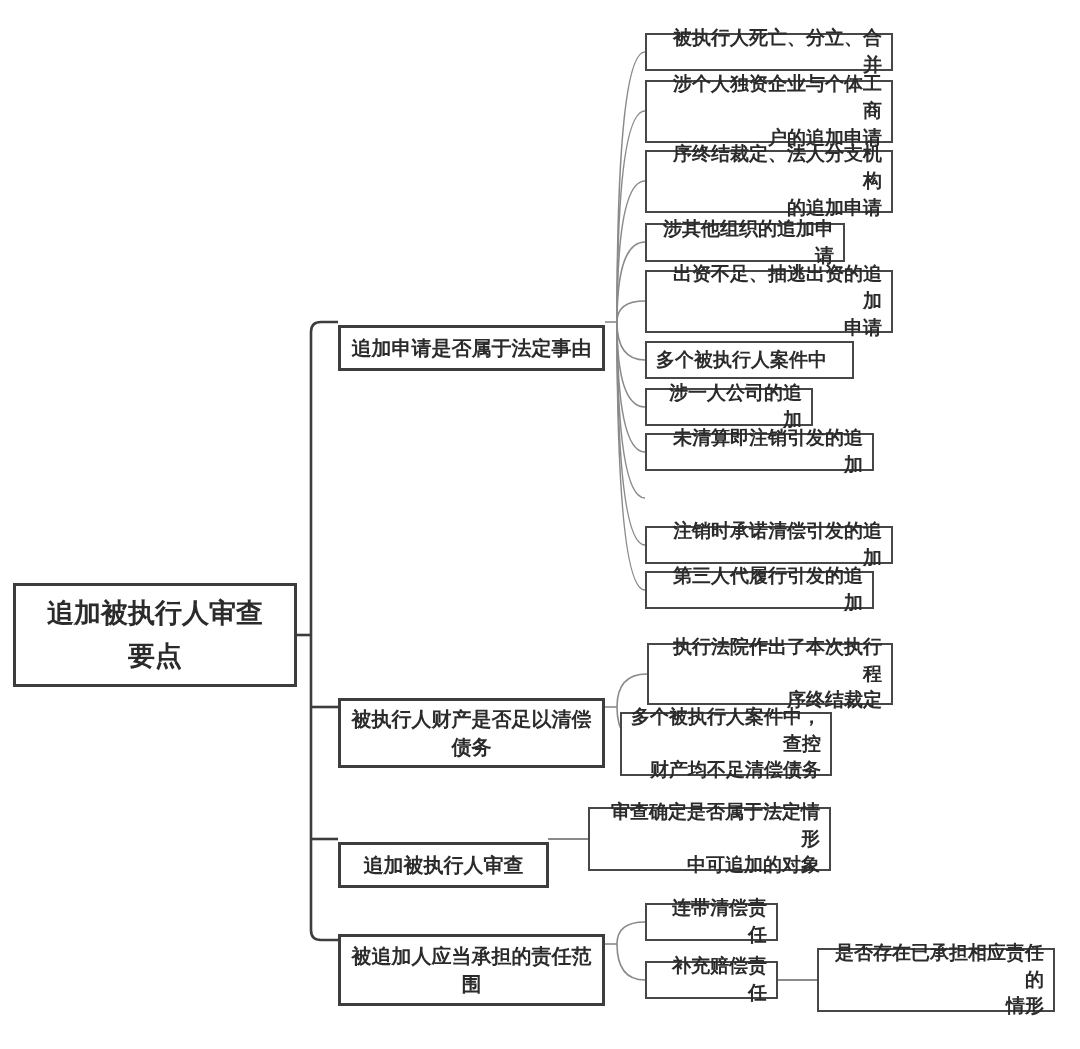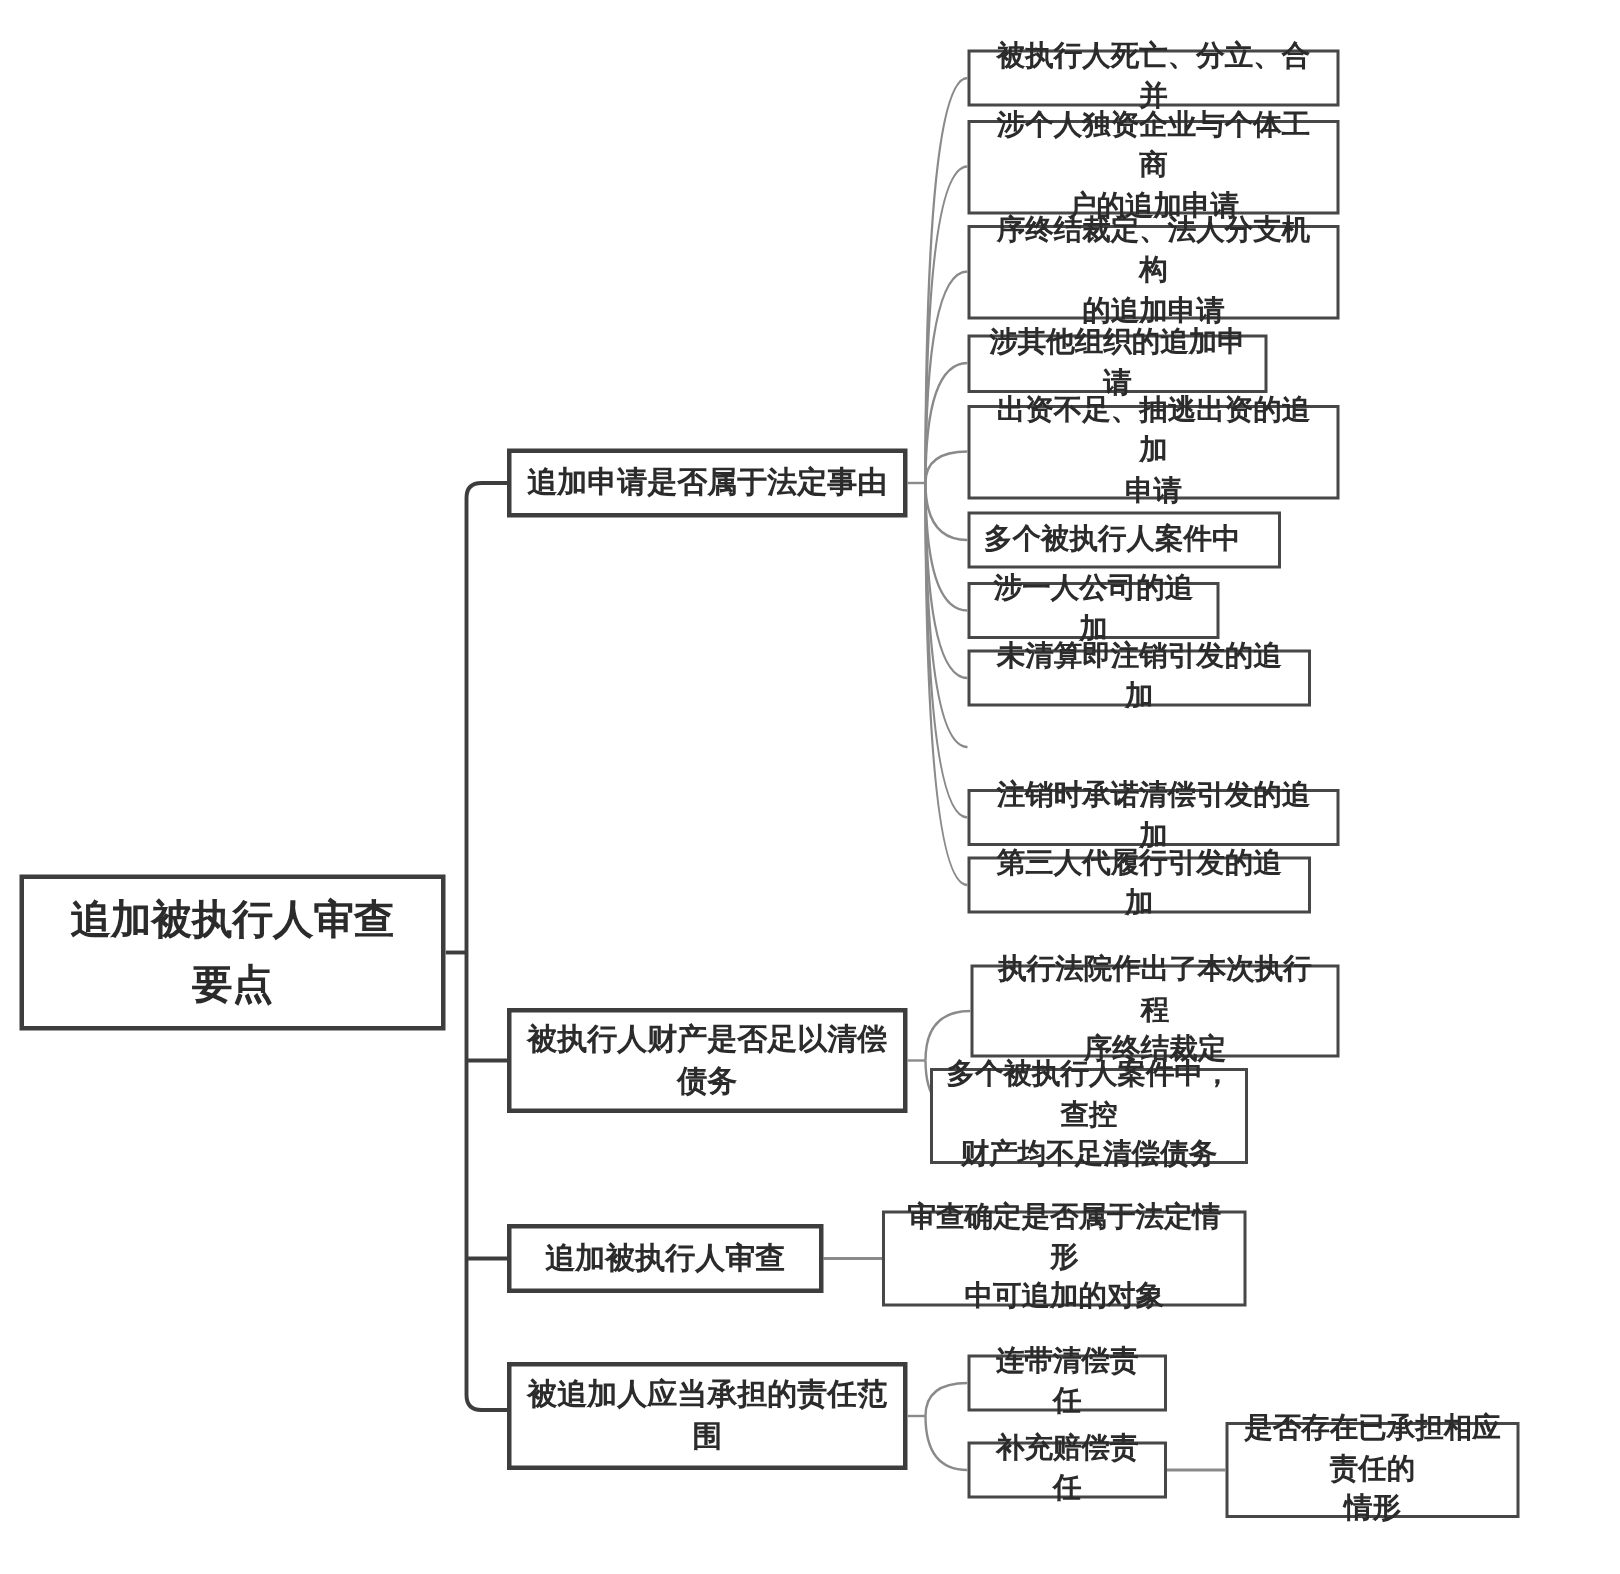--- a/index.html
+++ b/index.html
@@ -26,24 +26,25 @@
   }
   .node.root{
     border:3px solid var(--border-dark);
     font-size:27px;justify-content:center;text-align:center;line-height:1.6;
     padding:14px 6px;
   }
   .node.branch{
     border:3px solid var(--border-dark);
     font-size:20px;justify-content:center;text-align:center;
     padding:2px 6px;
+    margin-top:26px;
   }
   .node.leaf{
     border:2px solid var(--border-light);
-    font-size:19px;justify-content:flex-start;text-align:center;
+    font-size:19px;justify-content:flex-start;text-align:right;
     padding:3px 9px;
   }
   path{fill:none;}
   .trunk{stroke:var(--border-dark);stroke-width:2.6px;}
   .fan{stroke:var(--connector);stroke-width:1.6px;}
   .link{stroke:var(--connector);stroke-width:2px;}
 </style>
 </head>
 <body>
 
@@ -111,16 +112,16 @@
 序终结裁定</div>
   <div class="node leaf" style="left:620px;top:712px;width:212px;height:64px">多个被执行人案件中，查控
 财产均不足清偿债务</div>
 
   <div class="node leaf" style="left:588px;top:807px;width:243px;height:64px">审查确定是否属于法定情形
 中可追加的对象</div>
 
   <div class="node leaf" style="left:645px;top:903px;width:133px;height:38px">连带清偿责任</div>
   <div class="node leaf" style="left:645px;top:961px;width:133px;height:38px">补充赔偿责任</div>
 
-  <div class="node leaf" style="left:817px;top:948px;width:196px;height:64px">是否存在已承担相应责任的
+  <div class="node leaf" style="left:817px;top:948px;width:238px;height:64px">是否存在已承担相应责任的
 情形</div>
 
 </div>
 
 </body></html>

